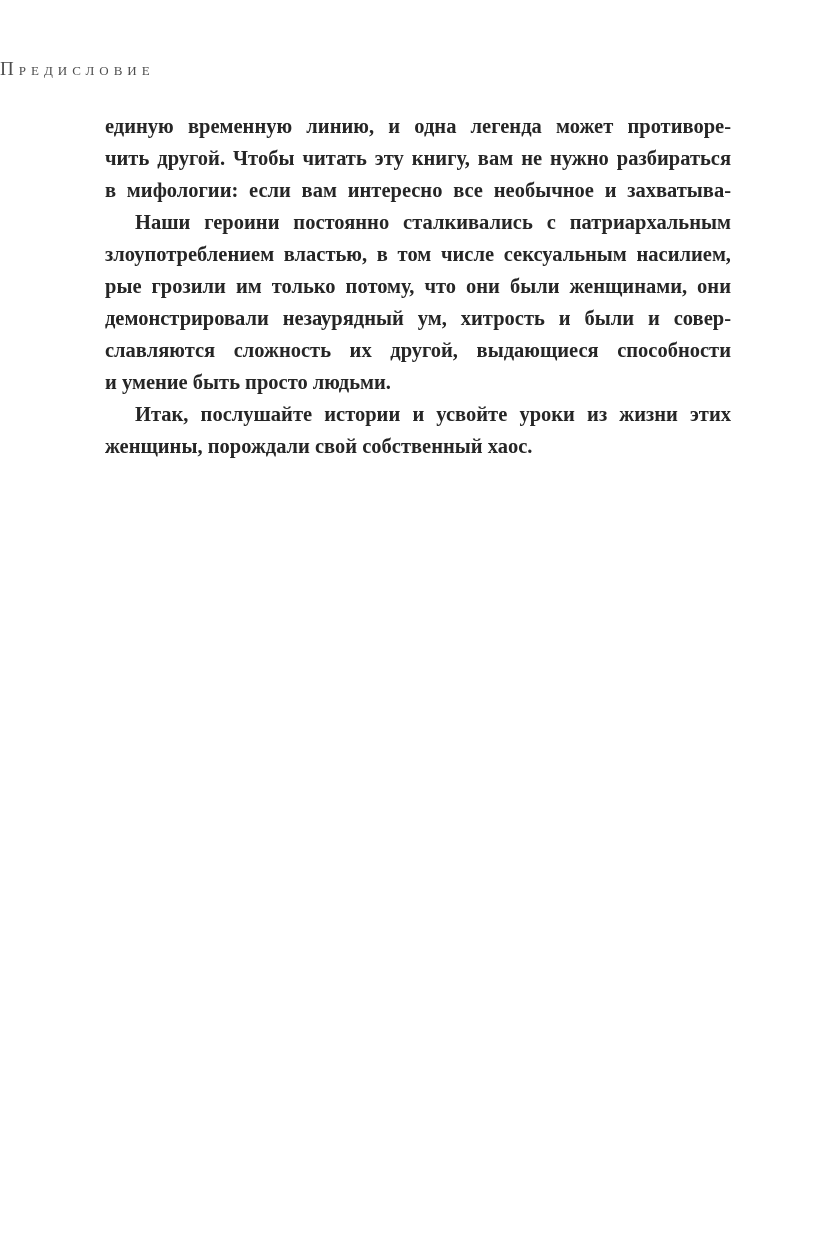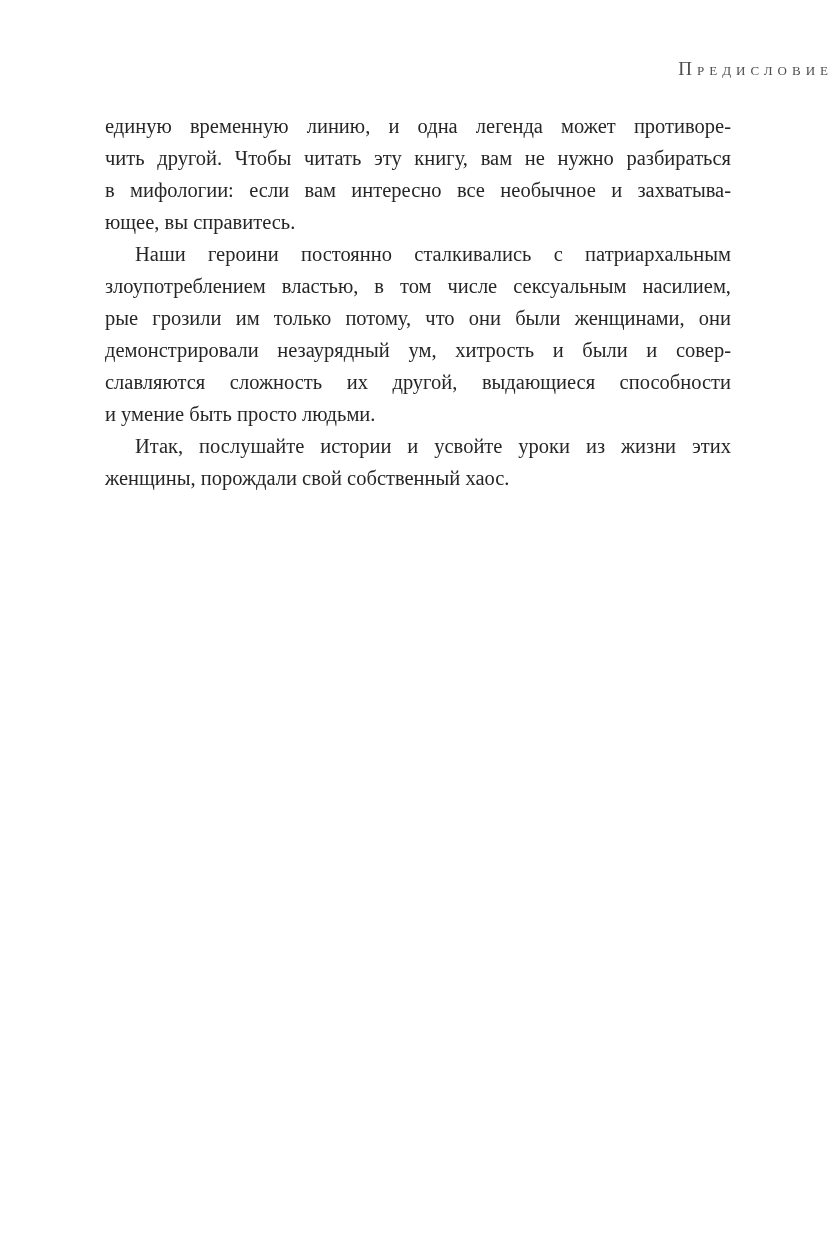--- a/index.html
+++ b/index.html
@@ -14,21 +14,21 @@
     background: #ffffff;
     font-family: "Liberation Serif", serif;
     color: #262626;
     overflow: hidden;
   }
   .chapter-header {
     position: absolute;
     top: 58px;
     left: 0;
     width: 100%;
-    text-align: right;
+    text-align: left;
     font-variant: small-caps;
     letter-spacing: 5px;
     font-size: 19px;
     color: #4d4d4d;
   }
   .text-block {
     position: absolute;
     top: 110px;
     left: 105px;
     width: 626px;
@@ -36,20 +36,21 @@
     line-height: 32px;
   }
   .para {
     margin: 0;
     padding: 0;
   }
   .line {
     text-align: justify;
     text-align-last: justify;
     white-space: normal;
+    font-weight: bold;
   }
   .line.last {
     text-align-last: left;
   }
   .para.indent .line:first-child {
     text-indent: 30px;
   }
 </style>
 </head>
 <body>
@@ -57,21 +58,20 @@
 <div class="page">
 
   <div class="chapter-header">Предисловие</div>
 
   <div class="text-block">
 
     <div class="para">
       <div class="line">единую временную линию, и одна легенда может противоре-</div>
       <div class="line">чить другой. Чтобы читать эту книгу, вам не нужно разбираться</div>
       <div class="line">в мифологии: если вам интересно все необычное и захватыва-</div>
-      <div class="line last">ющее, вы справитесь.</div>
     </div>
 
     <div class="para indent">
       <div class="line">Наши героини постоянно сталкивались с патриархальным</div>
       <div class="line">злоупотреблением властью, в том числе сексуальным насилием,</div>
       <div class="line">рые грозили им только потому, что они были женщинами, они</div>
       <div class="line">демонстрировали незаурядный ум, хитрость и были и совер-</div>
       <div class="line">славляются сложность их другой, выдающиеся способности</div>
       <div class="line last">и умение быть просто людьми.</div>
     </div>

